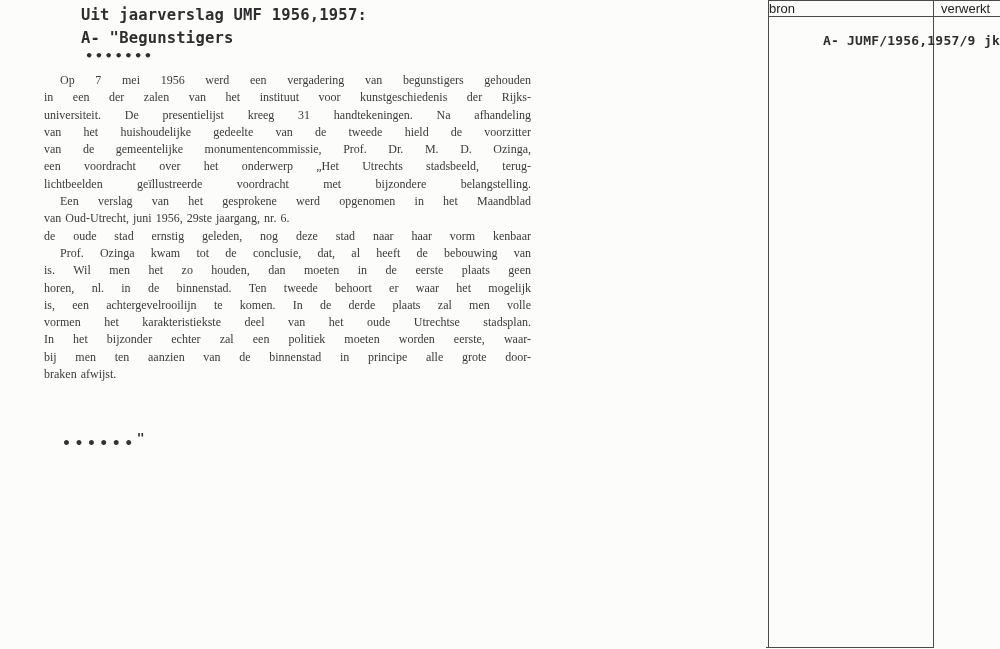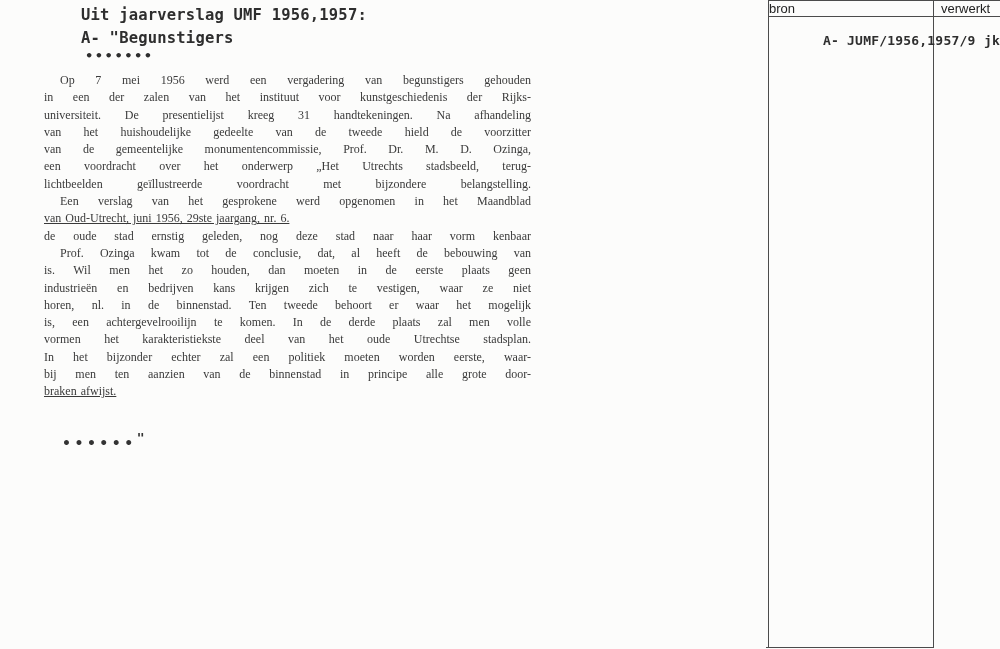--- a/index.html
+++ b/index.html
@@ -27,21 +27,21 @@
     font-family:"DejaVu Sans", sans-serif;
   }
   
   .clipping{
     position:absolute;left:44px;top:72px;width:487px;
     font-size:12px;line-height:17.3px;
     color:#3a3a3a;
     word-spacing:1px;
   }
   .cl{ text-align:justify; text-align-last:justify; white-space:normal; }
-  .cl.noju{ text-align:left; text-align-last:left;text-decoration:underline; }
+  .cl.noju{ text-align:left; text-align-last:left; }
   .cl.ind{ text-indent:16px; }
   .dots-close{
     position:absolute;left:62px;top:430px;
     font-size:14px;letter-spacing:3.5px;font-weight:bold;color:#333;
     font-family:"DejaVu Sans", sans-serif;
   }
   .cq{
     font-family:"DejaVu Sans Mono", monospace;
     font-size:13px;vertical-align:6px;letter-spacing:0;
   }
@@ -83,21 +83,20 @@
   <div class="cl">universiteit. De presentielijst kreeg 31 handtekeningen. Na afhandeling</div>
   <div class="cl">van het huishoudelijke gedeelte van de tweede hield de voorzitter</div>
   <div class="cl">van de gemeentelijke monumentencommissie, Prof. Dr. M. D. Ozinga,</div>
   <div class="cl">een voordracht over het onderwerp „Het Utrechts stadsbeeld, terug-</div>
   <div class="cl">lichtbeelden geïllustreerde voordracht met bijzondere belangstelling.</div>
   <div class="cl ind">Een verslag van het gesprokene werd opgenomen in het Maandblad</div>
   <div class="cl noju">van Oud-Utrecht, juni 1956, 29ste jaargang, nr. 6.</div>
   <div class="cl">de oude stad ernstig geleden, nog deze stad naar haar vorm kenbaar</div>
   <div class="cl ind">Prof. Ozinga kwam tot de conclusie, dat, al heeft de bebouwing van</div>
   <div class="cl">is. Wil men het zo houden, dan moeten in de eerste plaats geen</div>
-  <div class="cl">industrieën en bedrijven kans krijgen zich te vestigen, waar ze niet</div>
   <div class="cl">horen, nl. in de binnenstad. Ten tweede behoort er waar het mogelijk</div>
   <div class="cl">is, een achtergevelrooilijn te komen. In de derde plaats zal men volle</div>
   <div class="cl">vormen het karakteristiekste deel van het oude Utrechtse stadsplan.</div>
   <div class="cl">In het bijzonder echter zal een politiek moeten worden eerste, waar-</div>
   <div class="cl">bij men ten aanzien van de binnenstad in principe alle grote door-</div>
   <div class="cl noju">braken afwijst.</div>
 </div>
 <div class="dots-close"><span>••••••</span><span class="cq">"</span></div>
 
 <div class="vline l"></div>

